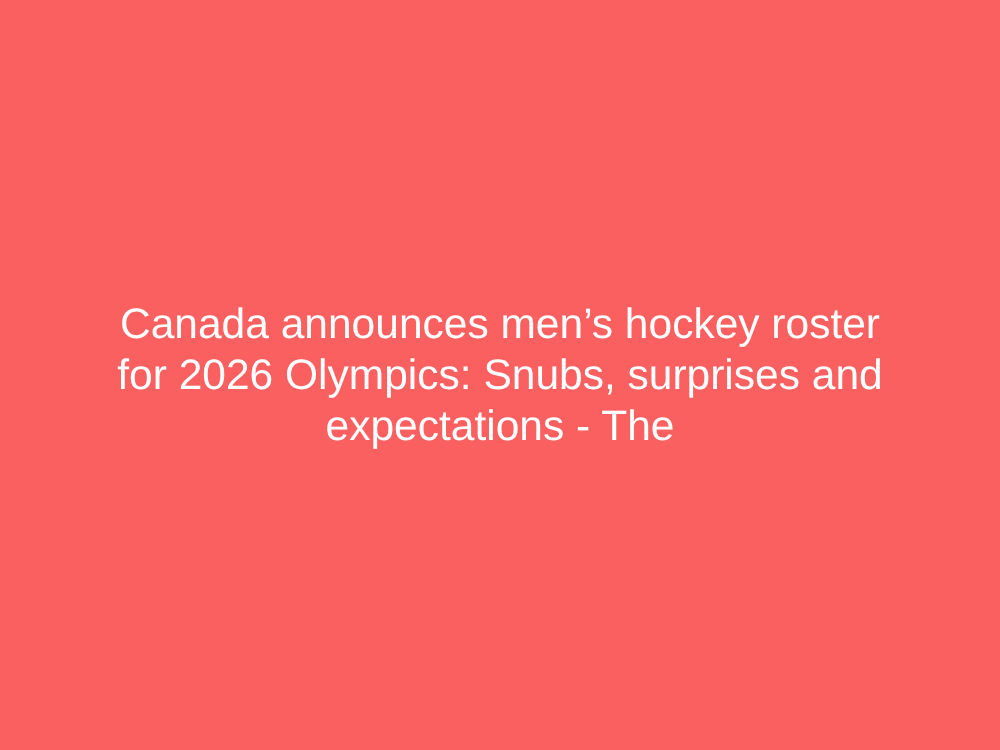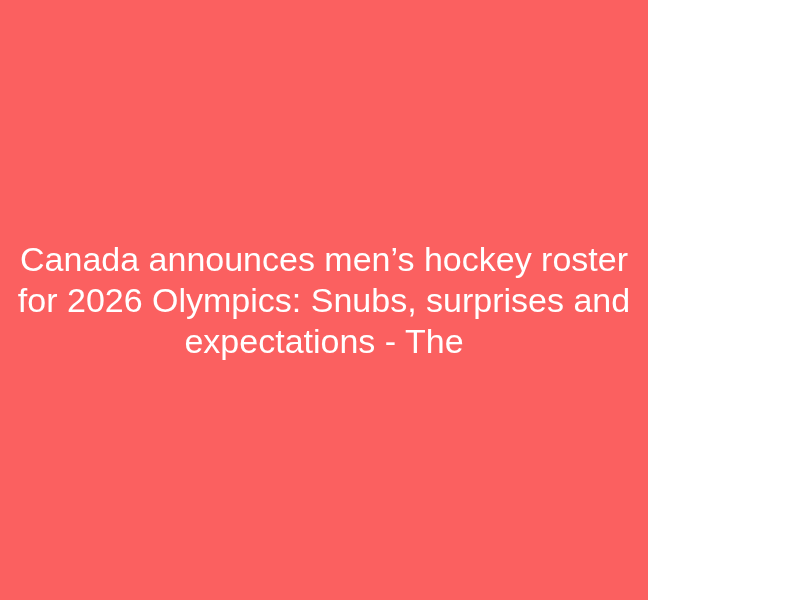--- a/index.html
+++ b/index.html
@@ -11,21 +11,21 @@
   body {
     width: 800px;
     height: 600px;
     overflow: hidden;
     font-family: "Liberation Sans", sans-serif;
   }
 
   .card {
     position: relative;
     box-sizing: border-box;
-    width: 648px;
+    width: 800px;
     height: 600px;
     background: #fb6060;
     display: flex;
     align-items: center;
     justify-content: center;
   }
 
   .headline-block {
     width: 648px;
     display: block;

